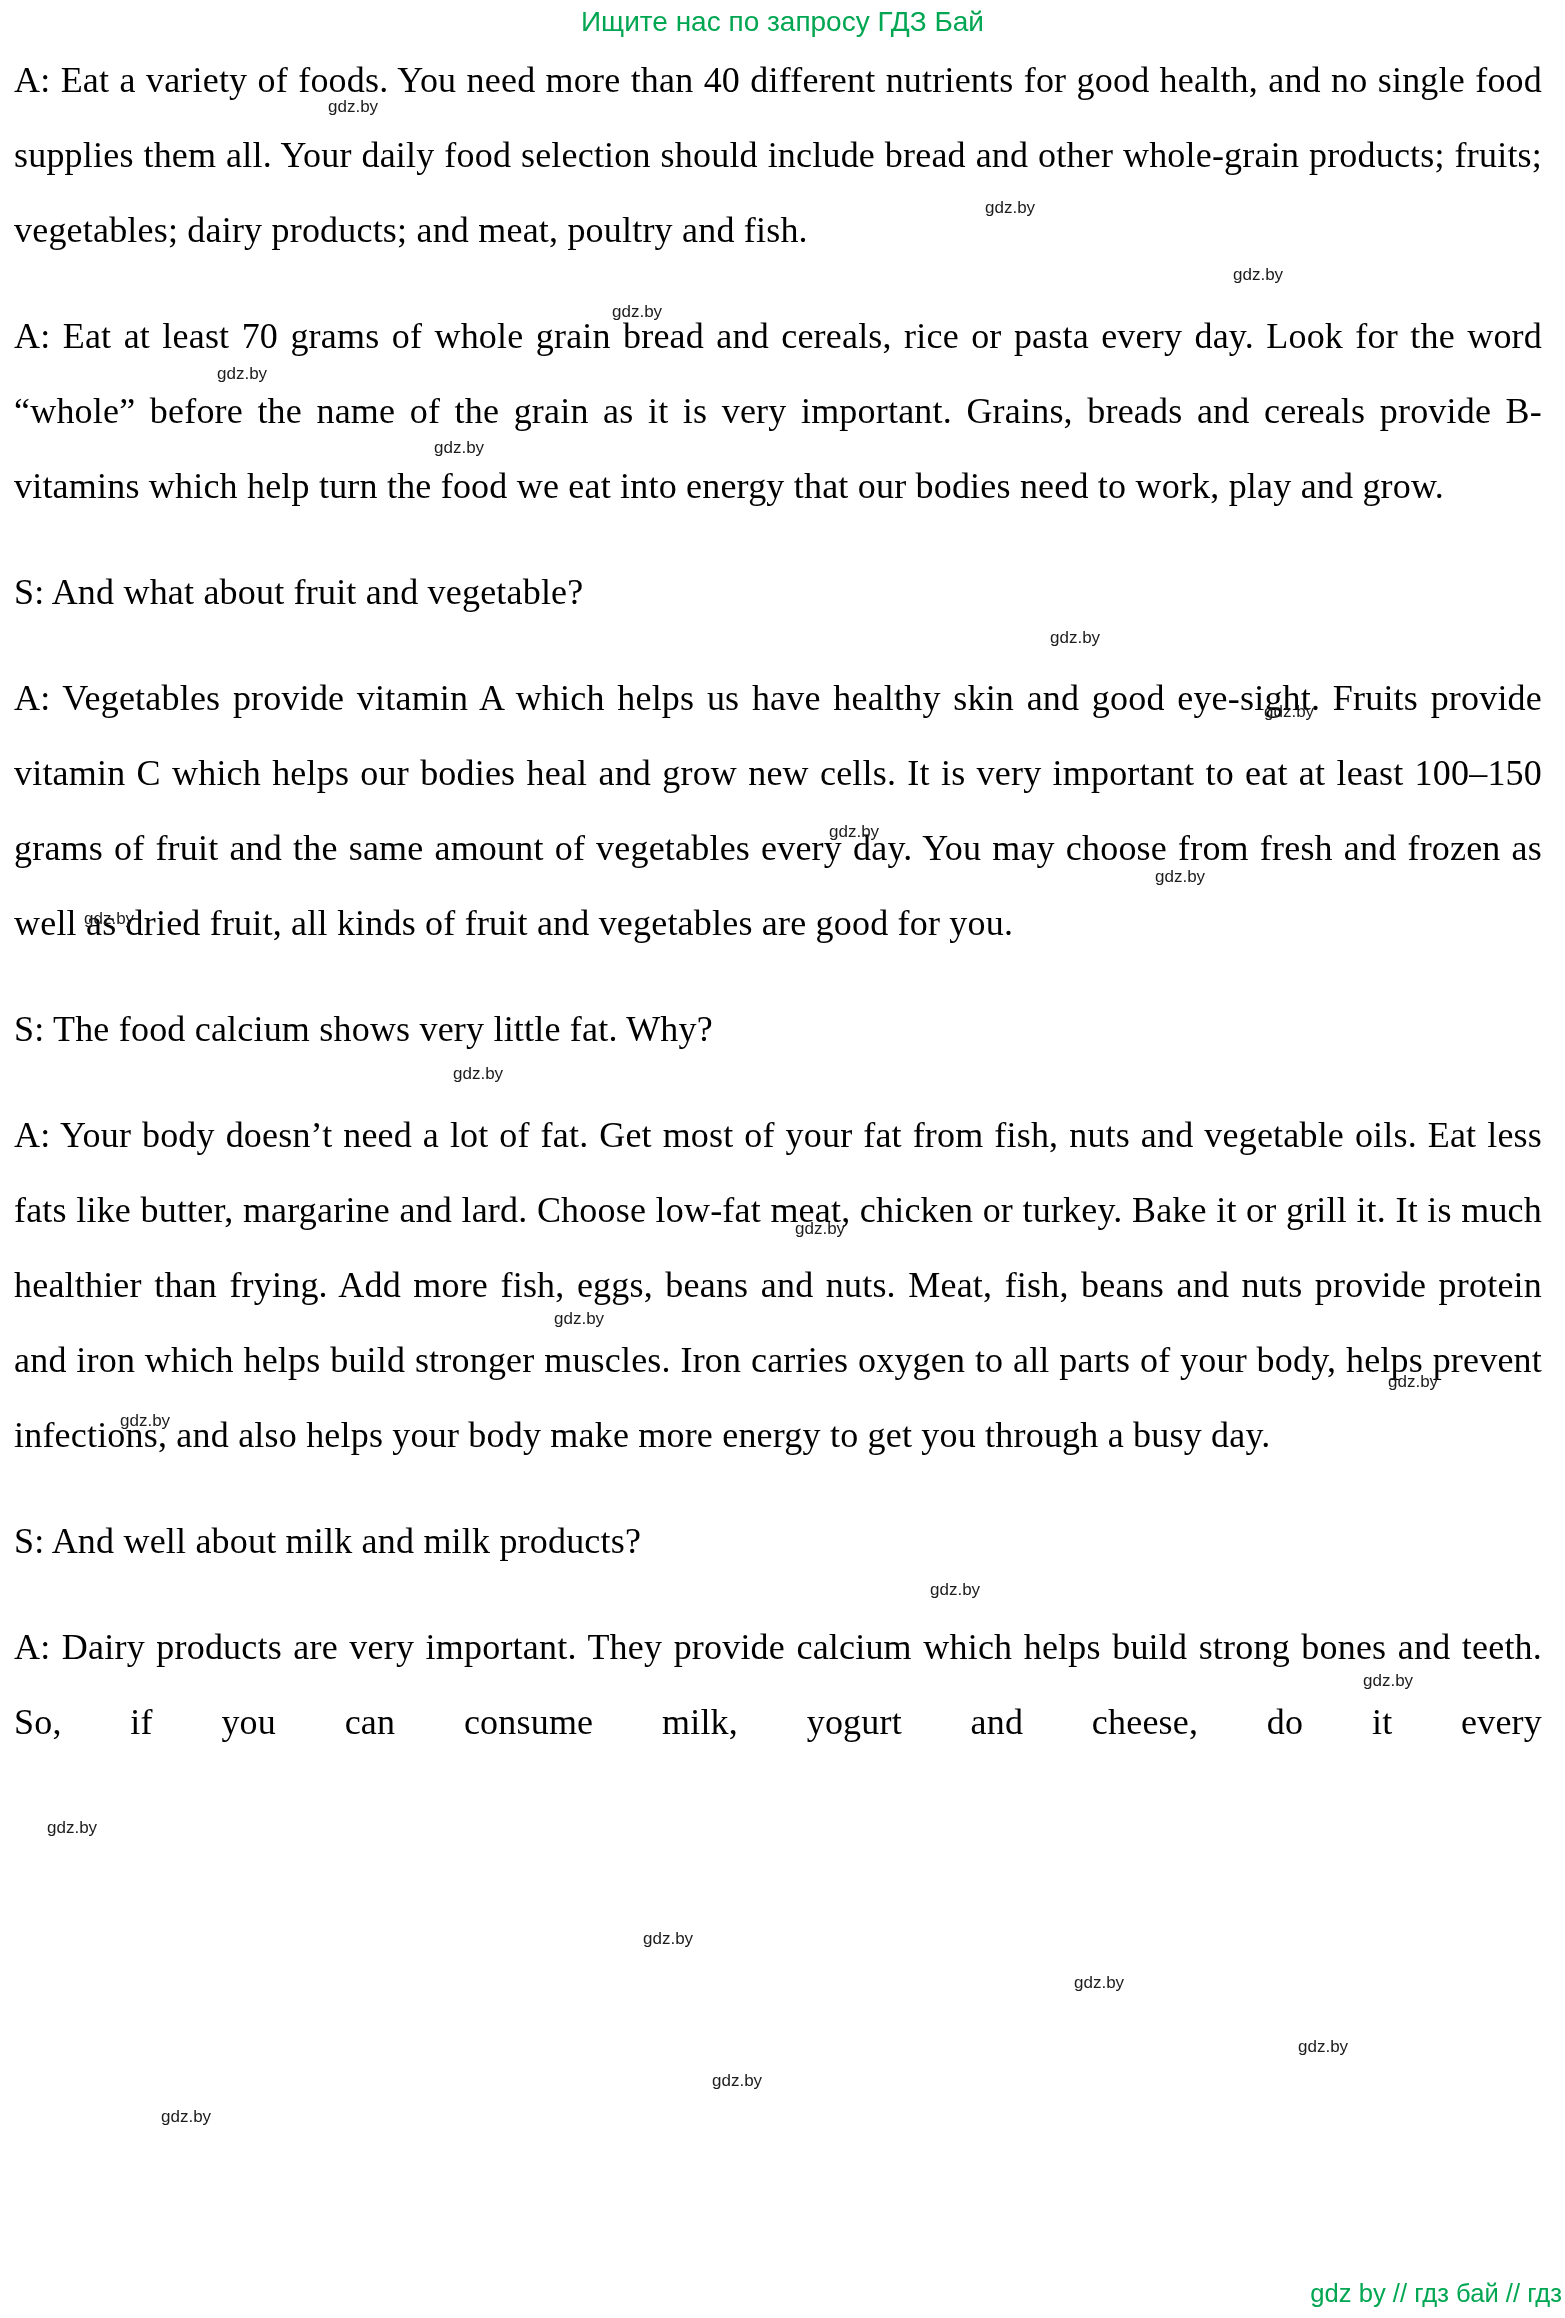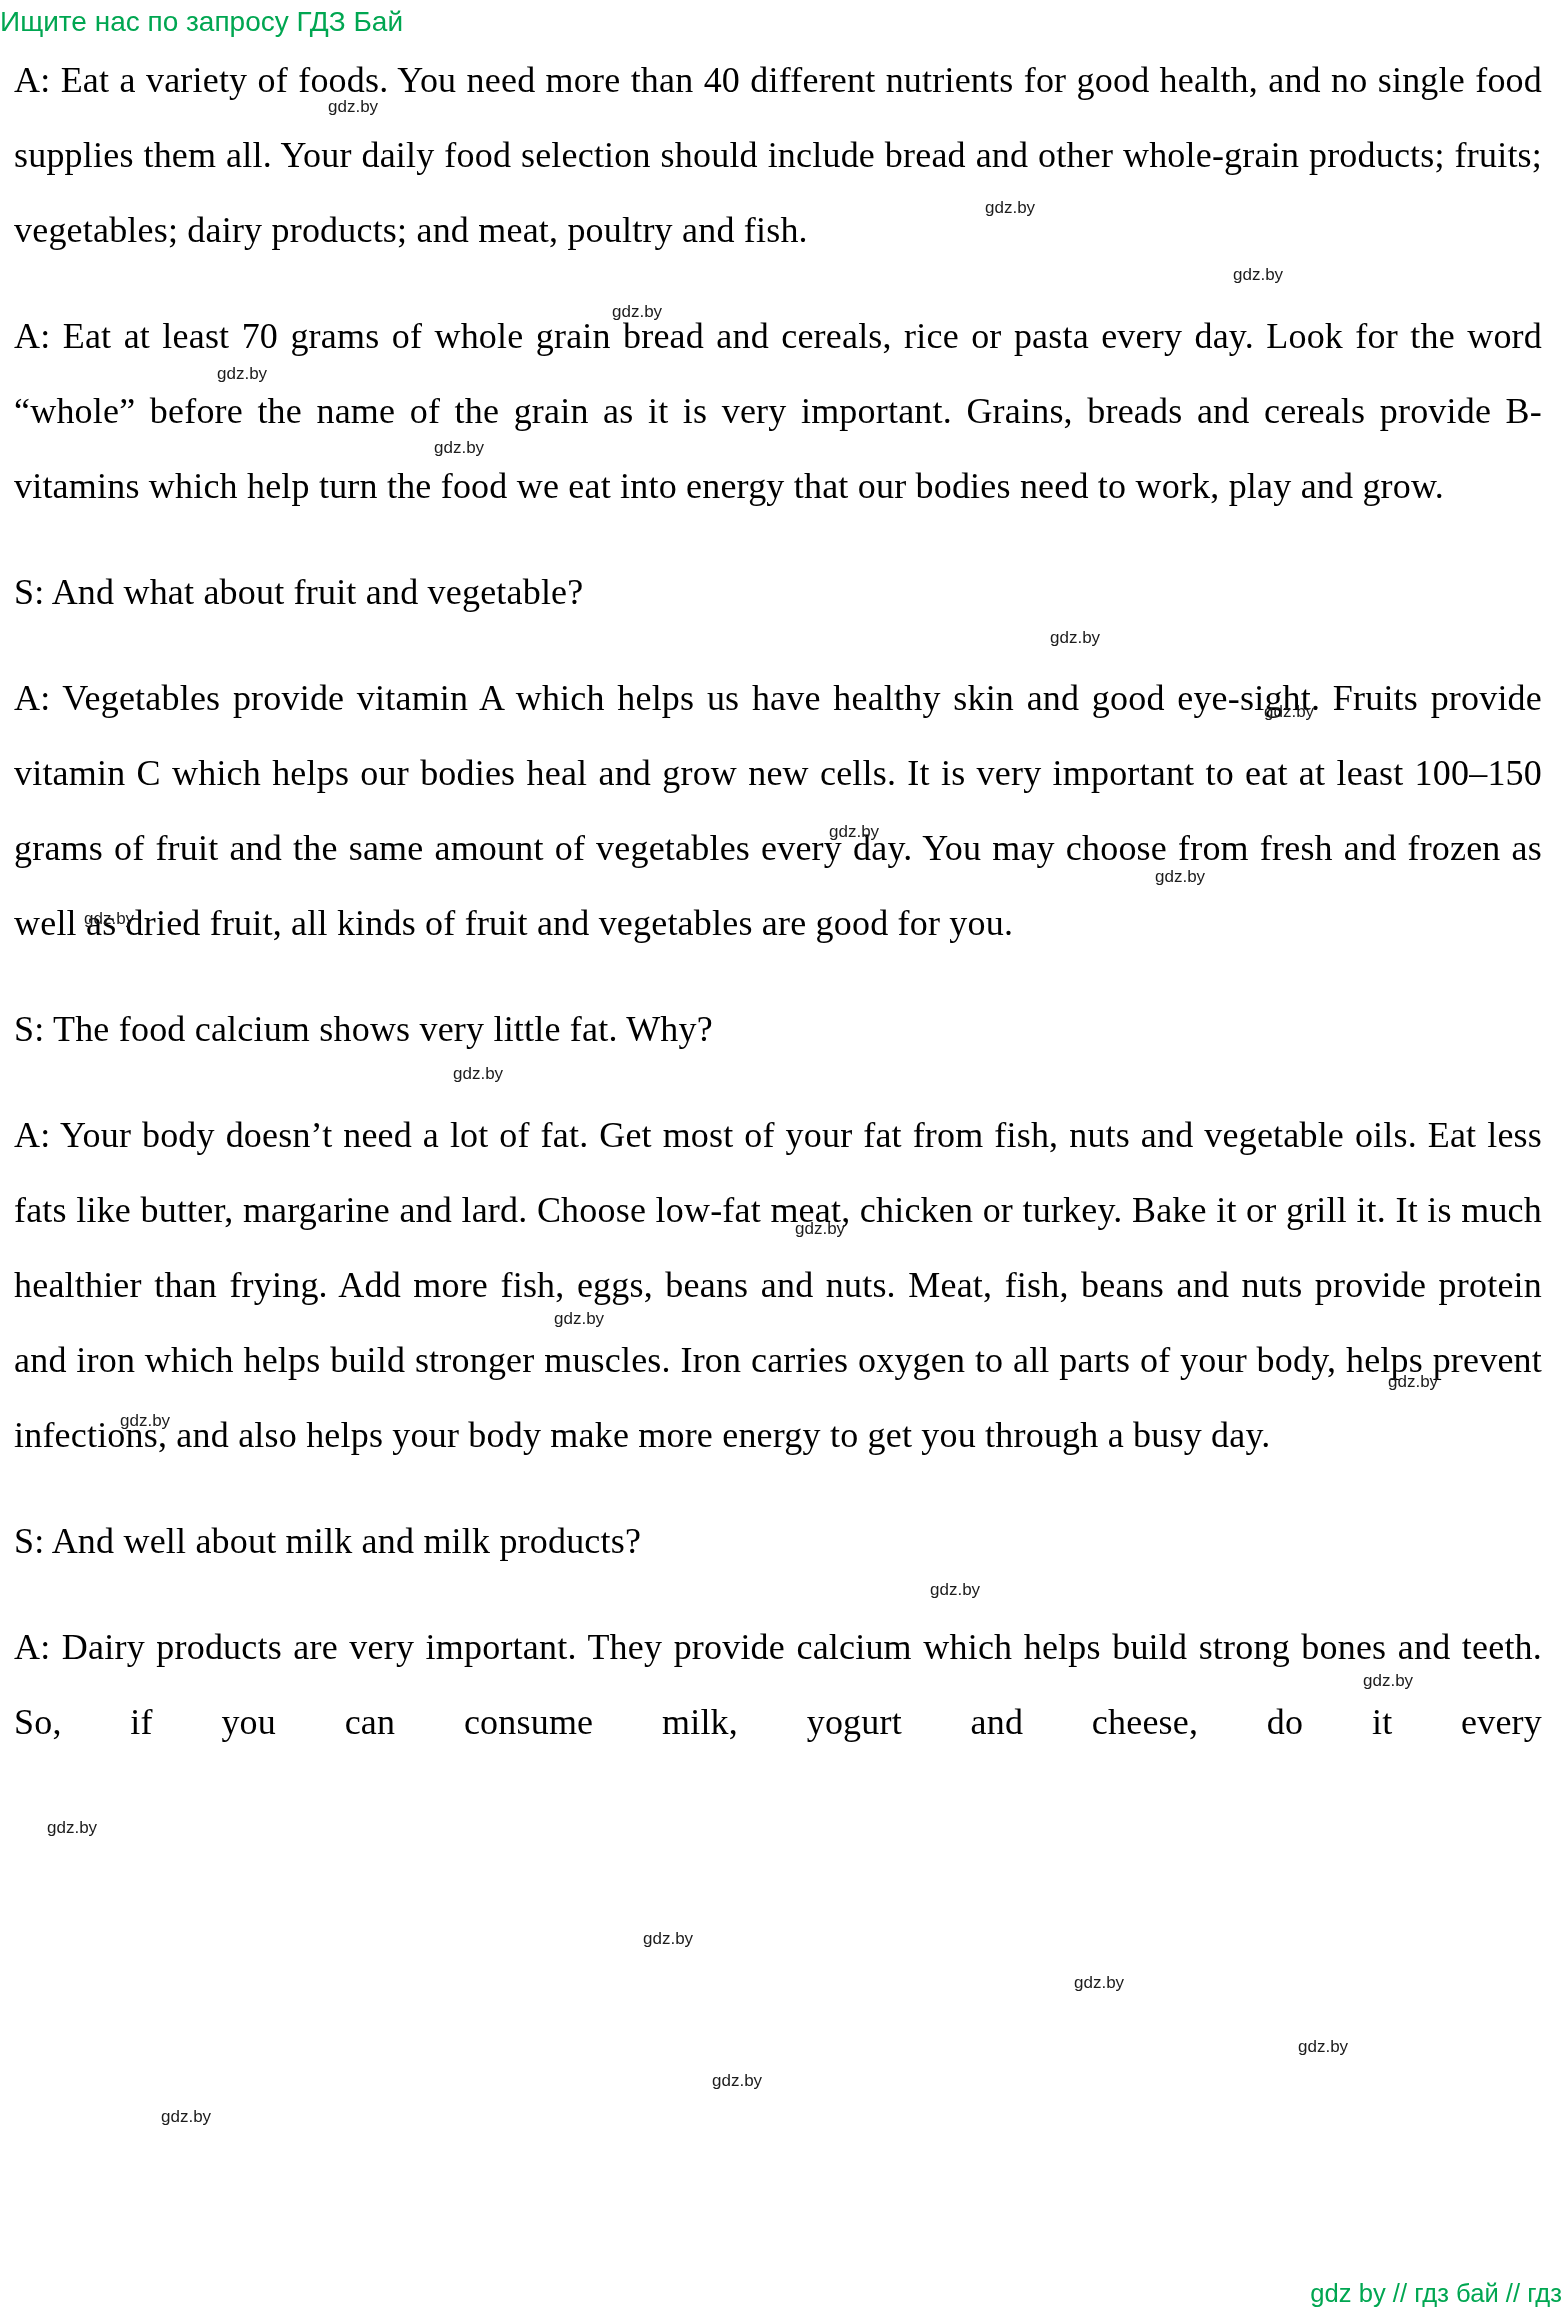--- a/index.html
+++ b/index.html
@@ -10,20 +10,21 @@
     background: #ffffff;
     color: #000000;
     font-family: "Liberation Serif", "DejaVu Serif", serif;
     overflow: hidden;
   }
   .promo-header {
     position: absolute;
     top: 6.2px;
     left: 0;
     width: 100%;
+    text-align: center;
     font-family: "Liberation Sans", "DejaVu Sans", sans-serif;
     font-size: 28px;
     font-weight: 400;
     color: #00a651;
   }
   .content {
     position: absolute;
     top: 43px;
     left: 14px;
     right: 23px;

